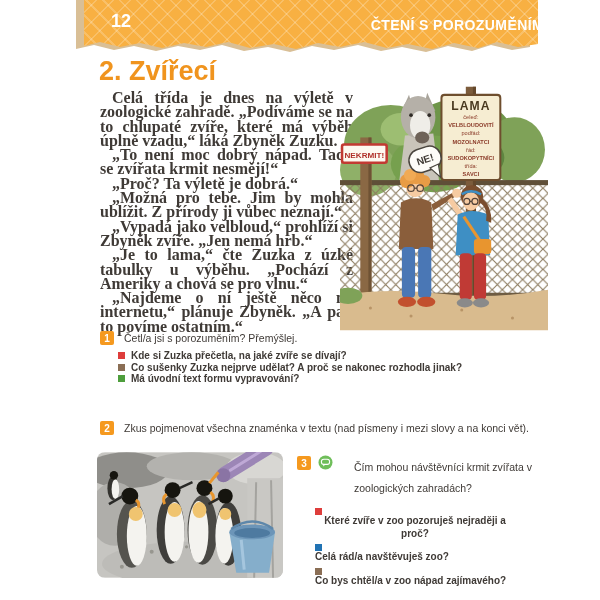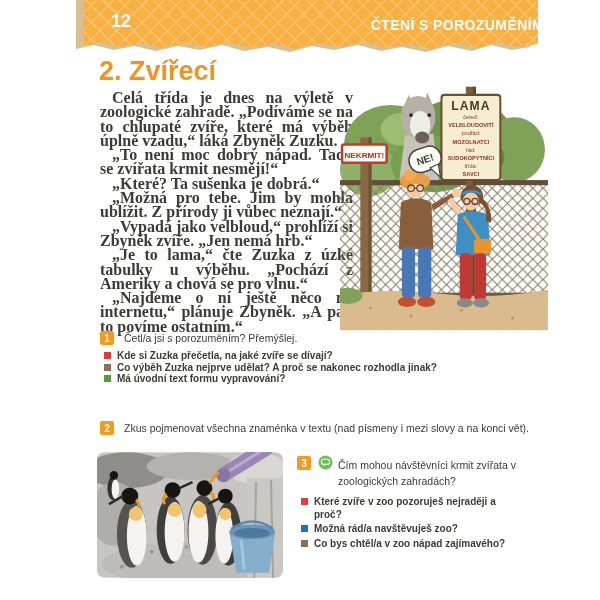--- a/index.html
+++ b/index.html
@@ -35,49 +35,49 @@
   .illu{position:absolute;left:340px;top:86px;width:208px;height:245px;}
   
   .ex{position:absolute;color:#3f3a36;}
   .ex-head{display:flex;align-items:flex-start;}
   .num-box{
     flex:none;width:14px;height:14px;background:#f5991f;border-radius:2px;
     color:#fff;font-size:10px;font-weight:bold;display:flex;align-items:center;justify-content:center;
   }
   .prompt{margin-left:10px;font-size:10.5px;font-weight:normal;padding-top:1px;}
   .bullets{margin-top:5px;}
-  .b-row{display:flex;align-items:flex-start;margin-left:4px;}
+  .b-row{display:flex;align-items:flex-start;margin-left:18px;text-align:center;}
   .sq{flex:none;width:7px;height:7px;margin-top:2.2px;margin-right:6px;}
   .sq-red{background:#de3d3b}.sq-blue{background:#2173b4}.sq-brown{background:#8a6e55}.sq-green{background:#4e9e3c}
   .b-txt{font-size:10px;font-weight:bold;line-height:11.5px;}
   .ex1{left:100px;top:331px;width:445px;}
   .ex2{left:100px;top:421px;width:445px;}
   .ex3{left:297px;top:456px;width:260px;}
-  .ex3 .prompt{width:178px;margin-left:5px;line-height:16px;}
+  .ex3 .prompt{width:178px;margin-left:21px;line-height:21px;}
   .ex3 .b-txt{line-height:12.5px;}
-  .ex3 .b-row{margin-bottom:2px;}
+  .ex3 .b-row{margin-bottom:2px;flex-direction:column;}
   .chat-ic{flex:none;margin-left:7px;margin-top:-1px;}
   
   .photo{position:absolute;left:97px;top:452px;width:186px;height:126px;border-radius:8px;overflow:hidden;}
 </style>
 </head>
 <body>
 
 <div class="hdr-shadow"></div>
 <div class="hdr">
   <div class="page-num">12</div>
   <div class="hdr-title">ČTENÍ S POROZUMĚNÍM</div>
 </div>
 
 <h1 class="title">2. Zvířecí</h1>
 
 <div class="story">
   <p>Celá třída je dnes na výletě v zoologické zahradě. „Podíváme se na to chlupaté zvíře, které má výběh úplně vzadu,“ láká Zbyněk Zuzku.</p>
   <p>„To není moc dobrý nápad. Tady se zvířata krmit nesmějí!“</p>
-  <p>„Které? Ta sušenka je dobrá.“</p>
+  <p>„Proč? Ta výletě je dobrá.“</p>
   <p>„Možná pro tebe. Jim by mohla ublížit. Z přírody ji vůbec neznají.“</p>
   <p>„Vypadá jako velbloud,“ prohlíží si Zbyněk zvíře. „Jen nemá hrb.“</p>
   <p>„Je to lama,“ čte Zuzka z úzké tabulky u výběhu. „Pochází z Ameriky a chová se pro vlnu.“</p>
   <p>„Najdeme o ní ještě něco na internetu,“ plánuje Zbyněk. „A pak to povíme ostatním.“</p>
 </div>
 
 <div class="illu">
 <svg width="208" height="245" viewBox="0 0 205 240" xmlns="http://www.w3.org/2000/svg">
   <defs>
     <pattern id="mesh" width="10" height="10" patternUnits="userSpaceOnUse">
@@ -192,21 +192,21 @@
     <div class="num-box">1</div>
     <div class="prompt">Četl/a jsi s porozuměním? Přemýšlej.</div>
   </div>
   <div class="bullets">
     <div class="b-row">
       <span class="sq sq-red"></span>
       <span class="b-txt">Kde si Zuzka přečetla, na jaké zvíře se dívají?</span>
     </div>
     <div class="b-row">
       <span class="sq sq-brown"></span>
-      <span class="b-txt">Co výběh Zuzka nejprve udělat? A proč se nakonec rozhodla jinak?</span>
+      <span class="b-txt">Co sušenky Zuzka nejprve udělat? A proč se nakonec rozhodla jinak?</span>
     </div>
     <div class="b-row">
       <span class="sq sq-green"></span>
       <span class="b-txt">Má úvodní text formu vypravování?</span>
     </div>
   </div>
 </div>
 
 <div class="ex ex2">
   <div class="ex-head">
@@ -297,20 +297,20 @@
     </span>
     <div class="prompt">Čím mohou návštěvníci krmit zvířata v zoologických zahradách?</div>
   </div>
   <div class="bullets" style="margin-top:7px;">
     <div class="b-row">
       <span class="sq sq-red"></span>
       <span class="b-txt" style="width:200px">Které zvíře v zoo pozoruješ nejraději a proč?</span>
     </div>
     <div class="b-row">
       <span class="sq sq-blue"></span>
-      <span class="b-txt">Možná rád/a navštěvuješ zoo?</span>
+      <span class="b-txt">Celá rád/a navštěvuješ zoo?</span>
     </div>
     <div class="b-row">
       <span class="sq sq-brown"></span>
       <span class="b-txt">Co bys chtěl/a v zoo nápad zajímavého?</span>
     </div>
   </div>
 </div>
 
 </body></html>

